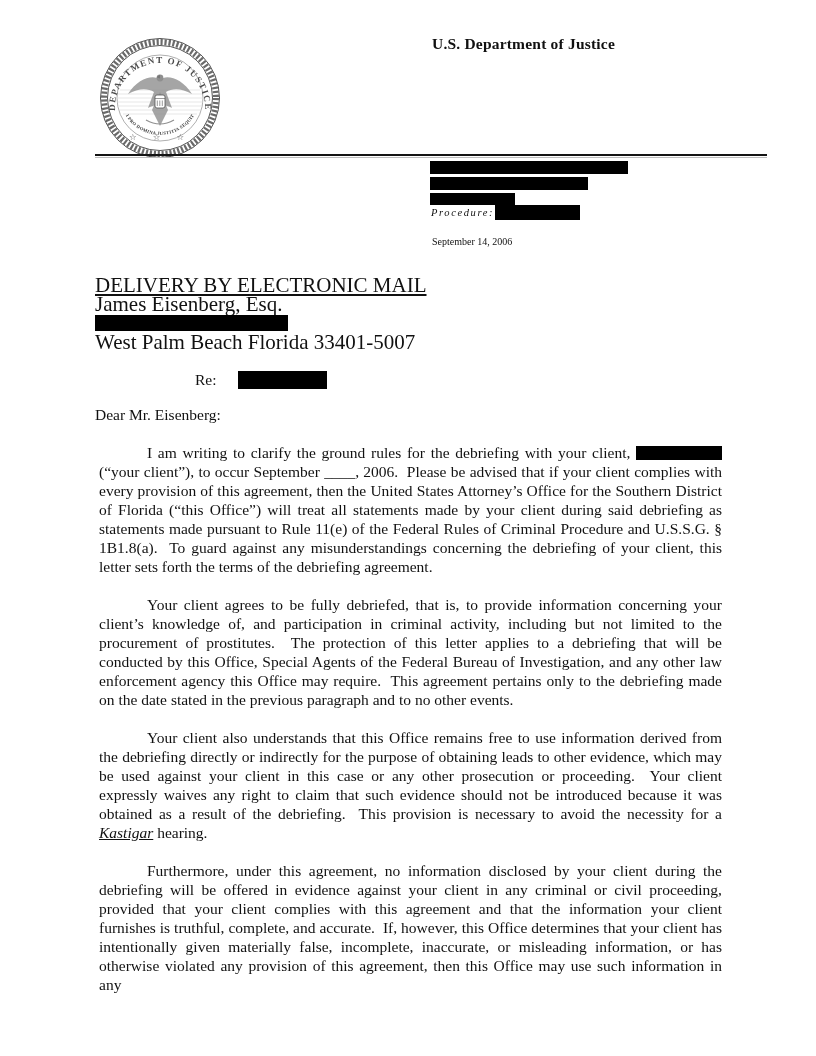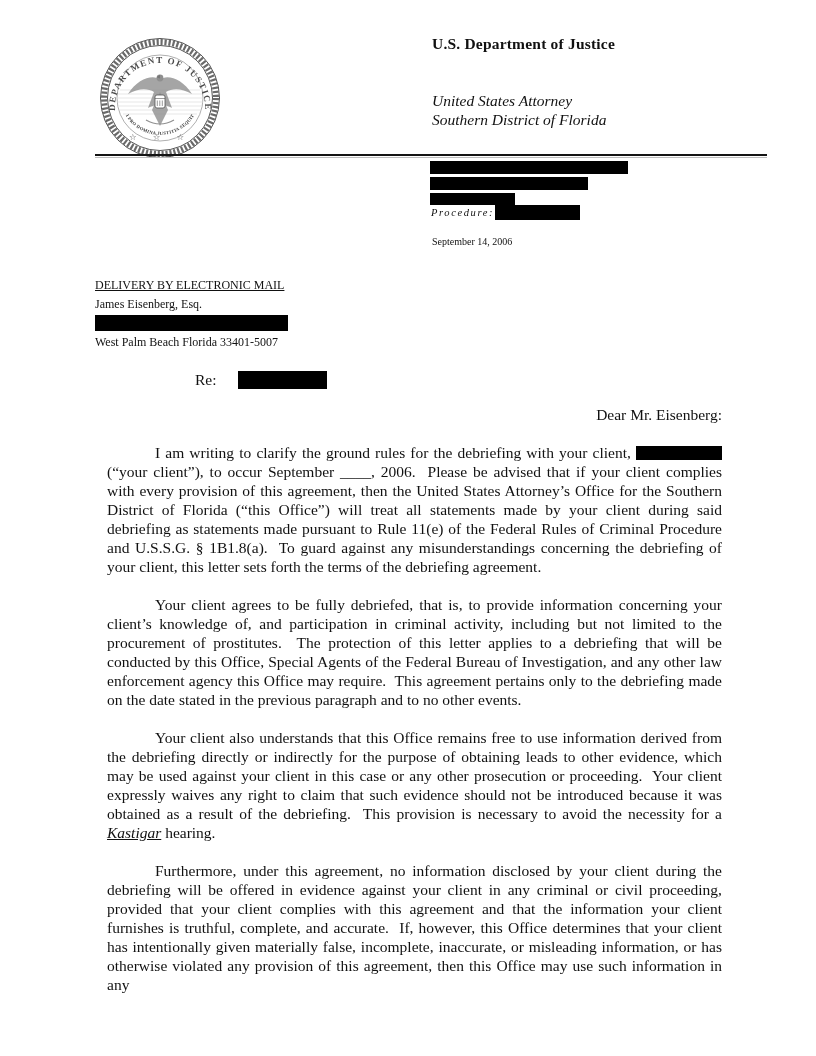--- a/index.html
+++ b/index.html
@@ -15,31 +15,31 @@
   .rule { position:absolute; left:95px; top:154px; width:672px; height:1px;
           border-top:2px solid #141414; border-bottom:1px solid #bdbdbd; }
   .redact { position:absolute; background:#000; }
   .bar-1   { left:430px; top:161px; width:198px; height:13px; }
   .bar-2   { left:430px; top:177px; width:158px; height:13px; }
   .bar-3   { left:430px; top:193px; width:85px;  height:12px; }
   .fax-label { position:absolute; left:431px; top:207px; font-size:10.5px; font-style:italic; letter-spacing:1.6px; }
   .bar-fax { left:495px; top:205px; width:85px; height:15px; }
   .date { position:absolute; left:432px; top:236px; font-size:10px; }
   
-  .recipient { position:absolute; left:95px; top:276px; font-size:12px; line-height:19px; }
+  .recipient { position:absolute; left:95px; top:276px; font-size:21px; line-height:19px; }
   .recipient .row { height:19px; }
   .delivery { text-decoration:underline; }
   .bar-addr { position:relative; display:inline-block; background:#000; width:193px; height:16px; margin-top:1px; vertical-align:top; }
   .re-label { position:absolute; left:195px; top:371px; font-size:15.5px;text-align:right; }
   .bar-re  { left:238px; top:371px; width:89px; height:18px; }
   
   .letter-body { position:absolute; left:95px; top:405px; width:627px;
                  font-size:15.5px; line-height:19px; text-align:justify; }
-  .letter-body .sal { text-align:right; }
-  .letter-body p { margin:19px 0 0 12px; text-indent:48px; white-space:pre-wrap; }
+  .letter-body .sal { text-align:left; }
+  .letter-body p { margin:19px 0 0 4px; text-indent:48px; white-space:pre-wrap; }
   .inline-redact { display:inline-block; width:86px; height:14px; background:#000; position:relative; top:2px; }
   .case { text-decoration:underline;font-style:italic; }
 </style>
 </head>
 <body>
 
 <div class="page">
 
   <div class="seal">
     <svg viewBox="0 0 124 124" width="124" height="124">
@@ -63,24 +63,20 @@
       </g>
       <path id="sealArcBot" d="M 28 80 A 40 40 0 0 0 96 80" fill="none"></path>
       <text font-size="4.6" fill="#333" font-weight="bold" letter-spacing="0.3">
         <textPath href="#sealArcBot" startOffset="50%" text-anchor="middle">QUI PRO DOMINA JUSTITIA SEQUITUR</textPath>
       </text>
       <text x="62" y="104" text-anchor="middle" font-size="8.5" fill="#555" letter-spacing="7">☆ ☆ ☆</text>
     </svg>
   </div>
 
   <div class="hdr-agency">U.S. Department of Justice</div>
-  <div class="hdr-office">
-    <div>United States Attorney</div>
-    <div>Southern District of Florida</div>
-  </div>
   <div class="rule"></div>
 
   <div class="redact bar-1"></div>
   <div class="redact bar-2"></div>
   <div class="redact bar-3"></div>
   <div class="fax-label">Procedure:</div>
   <div class="redact bar-fax"></div>
 
   <div class="date">September 14, 2006</div>
 

